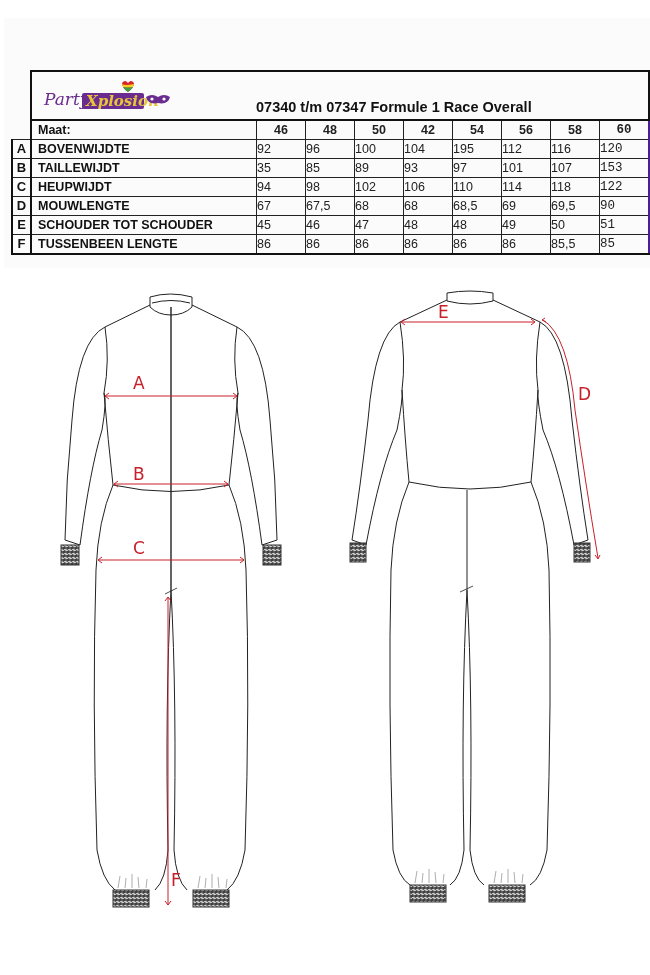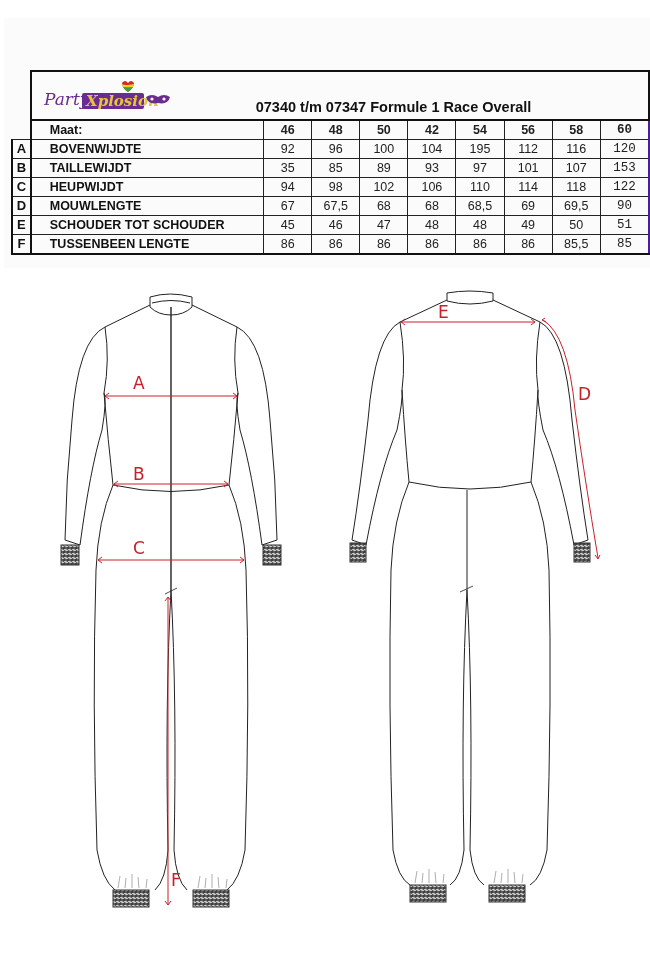--- a/index.html
+++ b/index.html
@@ -21,25 +21,25 @@
   .size-table td {
     border: 1px solid #222; padding: 0; height: 18px; line-height: 18px;
     font-size: 12.5px;
   }
   .size-table .letter {
     width: 17px; text-align: center; font-weight: bold; font-size: 13px;
     border-left: 2px solid #111;
   }
   .size-table .letter.blank { border: none; }
   .size-table .label {
-    width: 218px; font-weight: bold; padding-left: 18px; font-size: 12.5px;
+    width: 218px; font-weight: bold; padding-left: 6px; font-size: 12.5px;
     border-left: 2px solid #111;
   }
   .size-table .val {
-    width: 48px; text-align: center; color: #222;
+    width: 48px; text-align: left; color: #222;
   }
   .size-table .val.last { border-right: 2px solid #4c1d95; font-family: Liberation Mono, monospace; }
   .size-table tr.header-row td.hdr { font-weight: bold; text-align: center; border-top: 2px solid #111; }
   .size-table tr.header-row td.label { border-top: 2px solid #111; }
   .size-table tr.last-row td { border-bottom: 2px solid #111; }
   .size-table tr.title-row td.title-cell {
     height: 47px; border: 2px solid #111; border-bottom: 2px solid #111; position: relative;
   }
   .logo {
     position: absolute; left: 10px; top: 5px; width: 130px; height: 36px;

